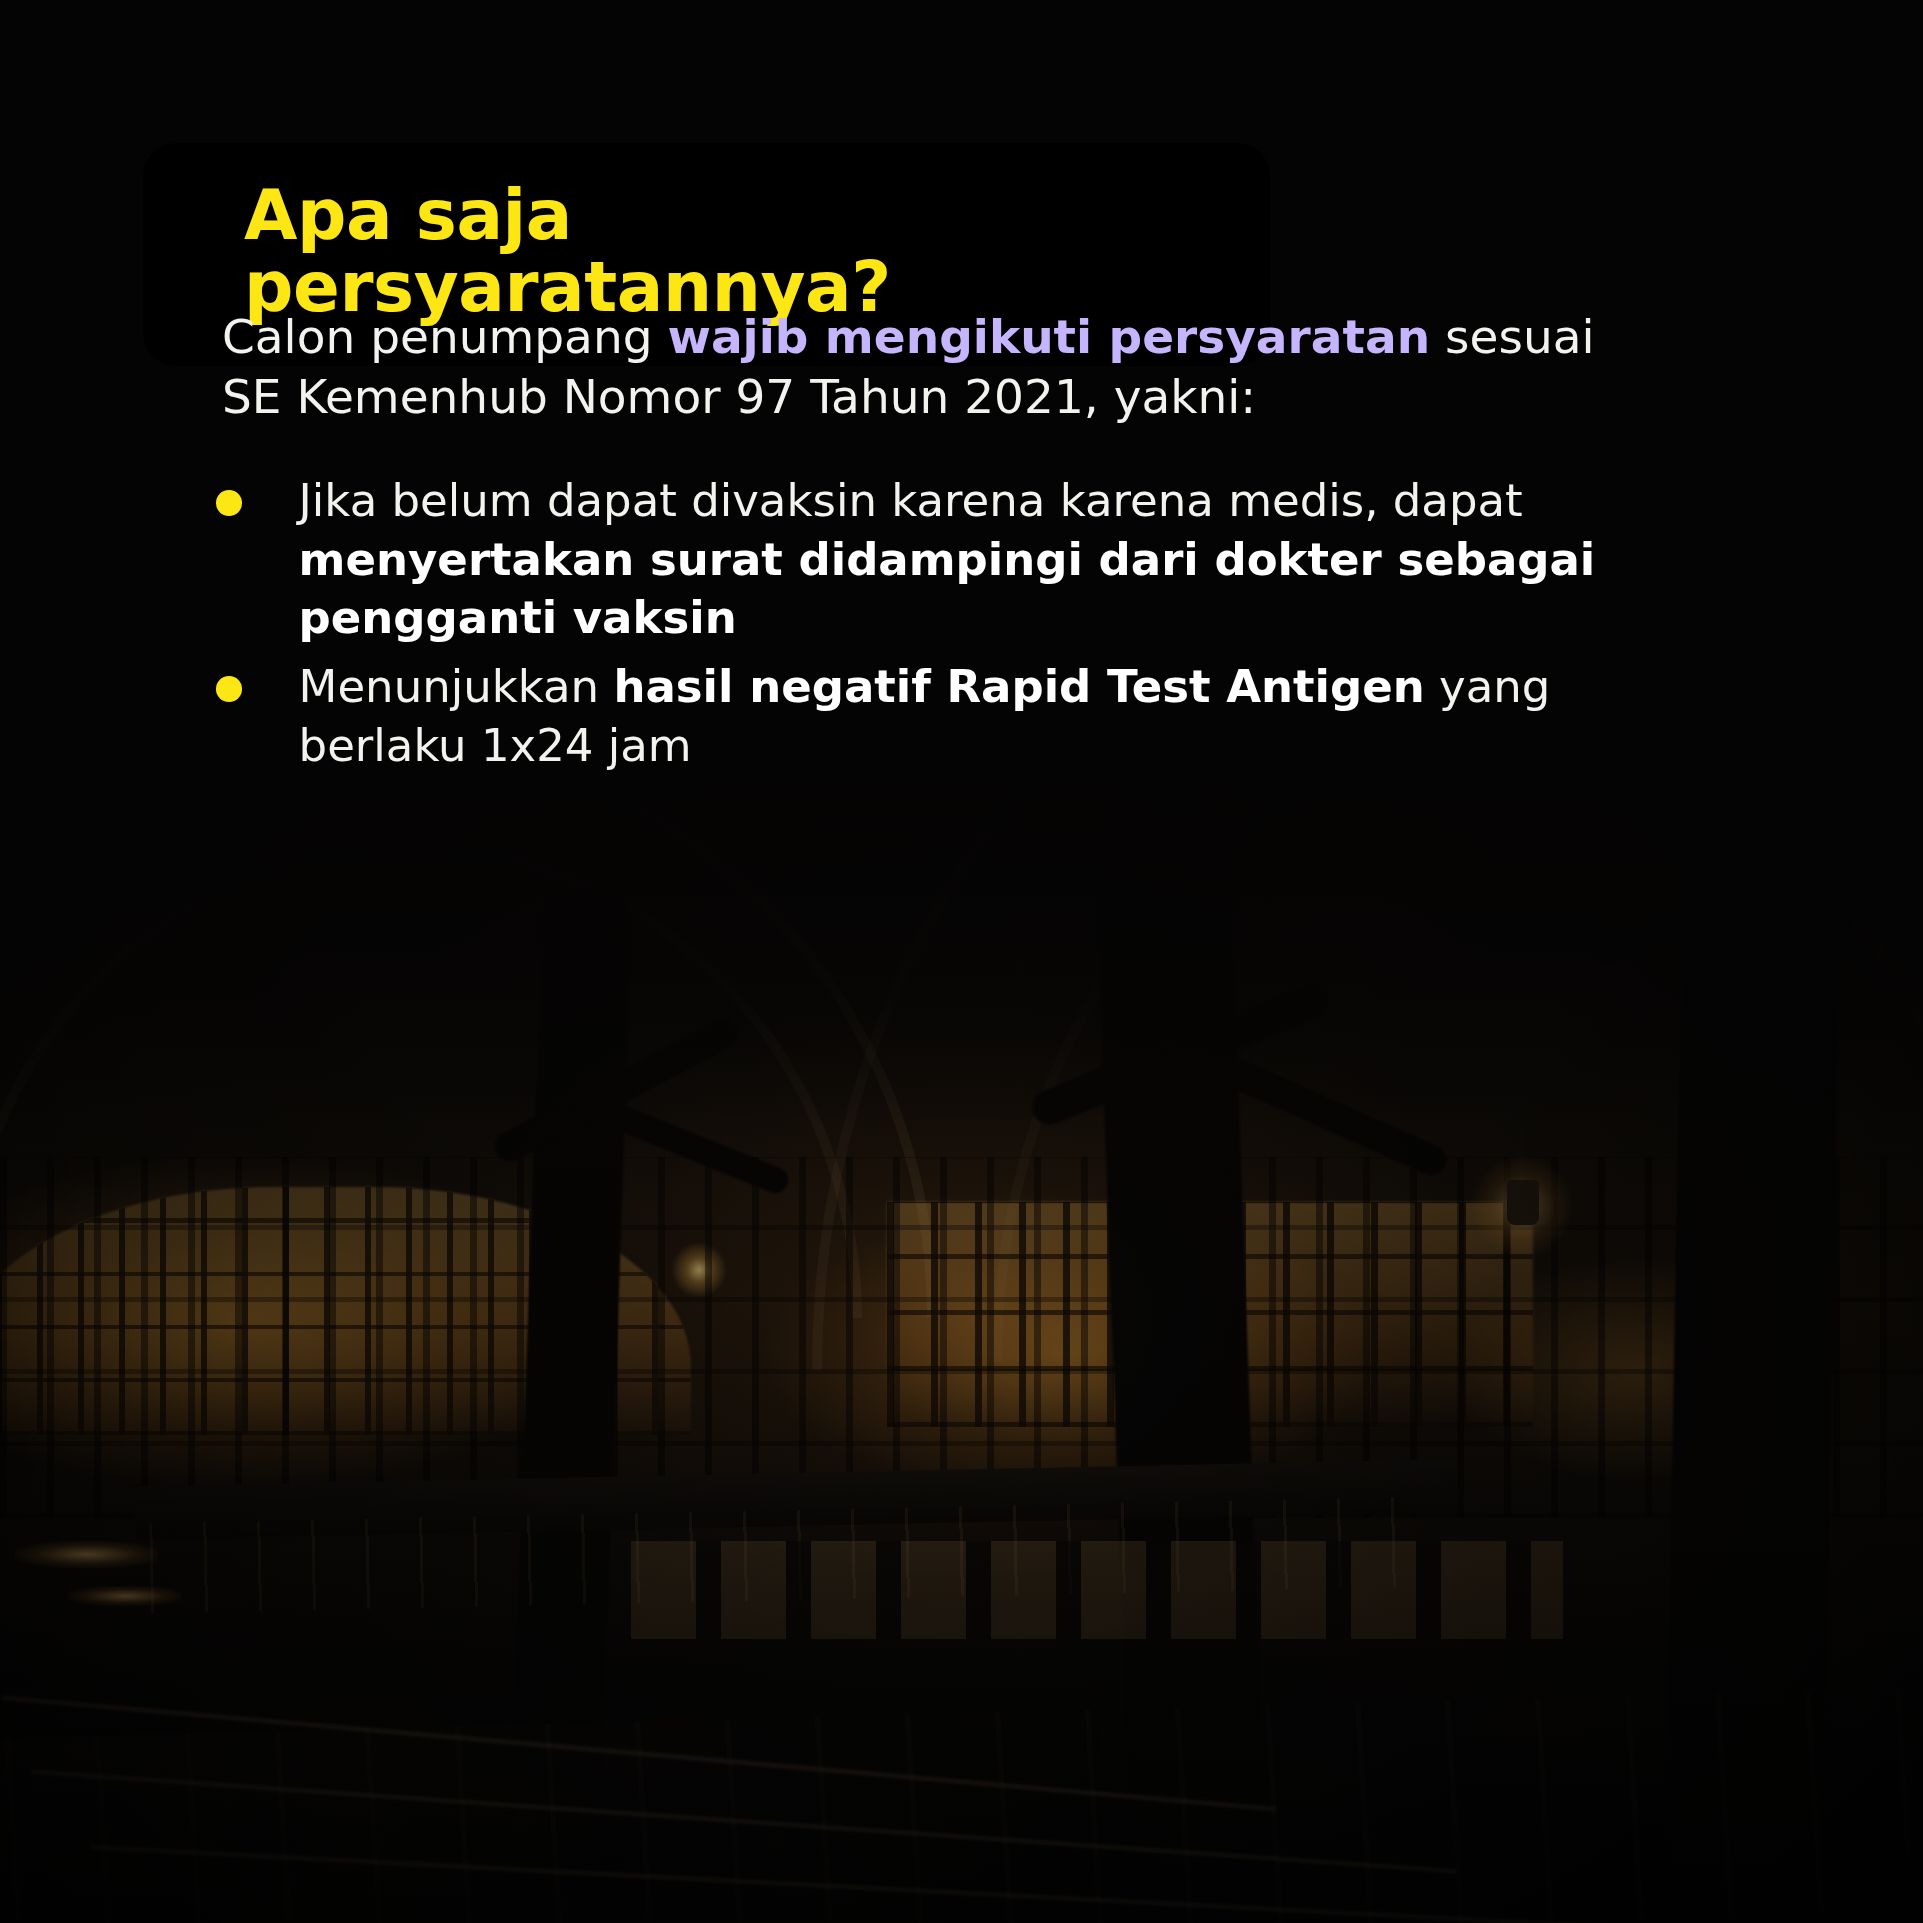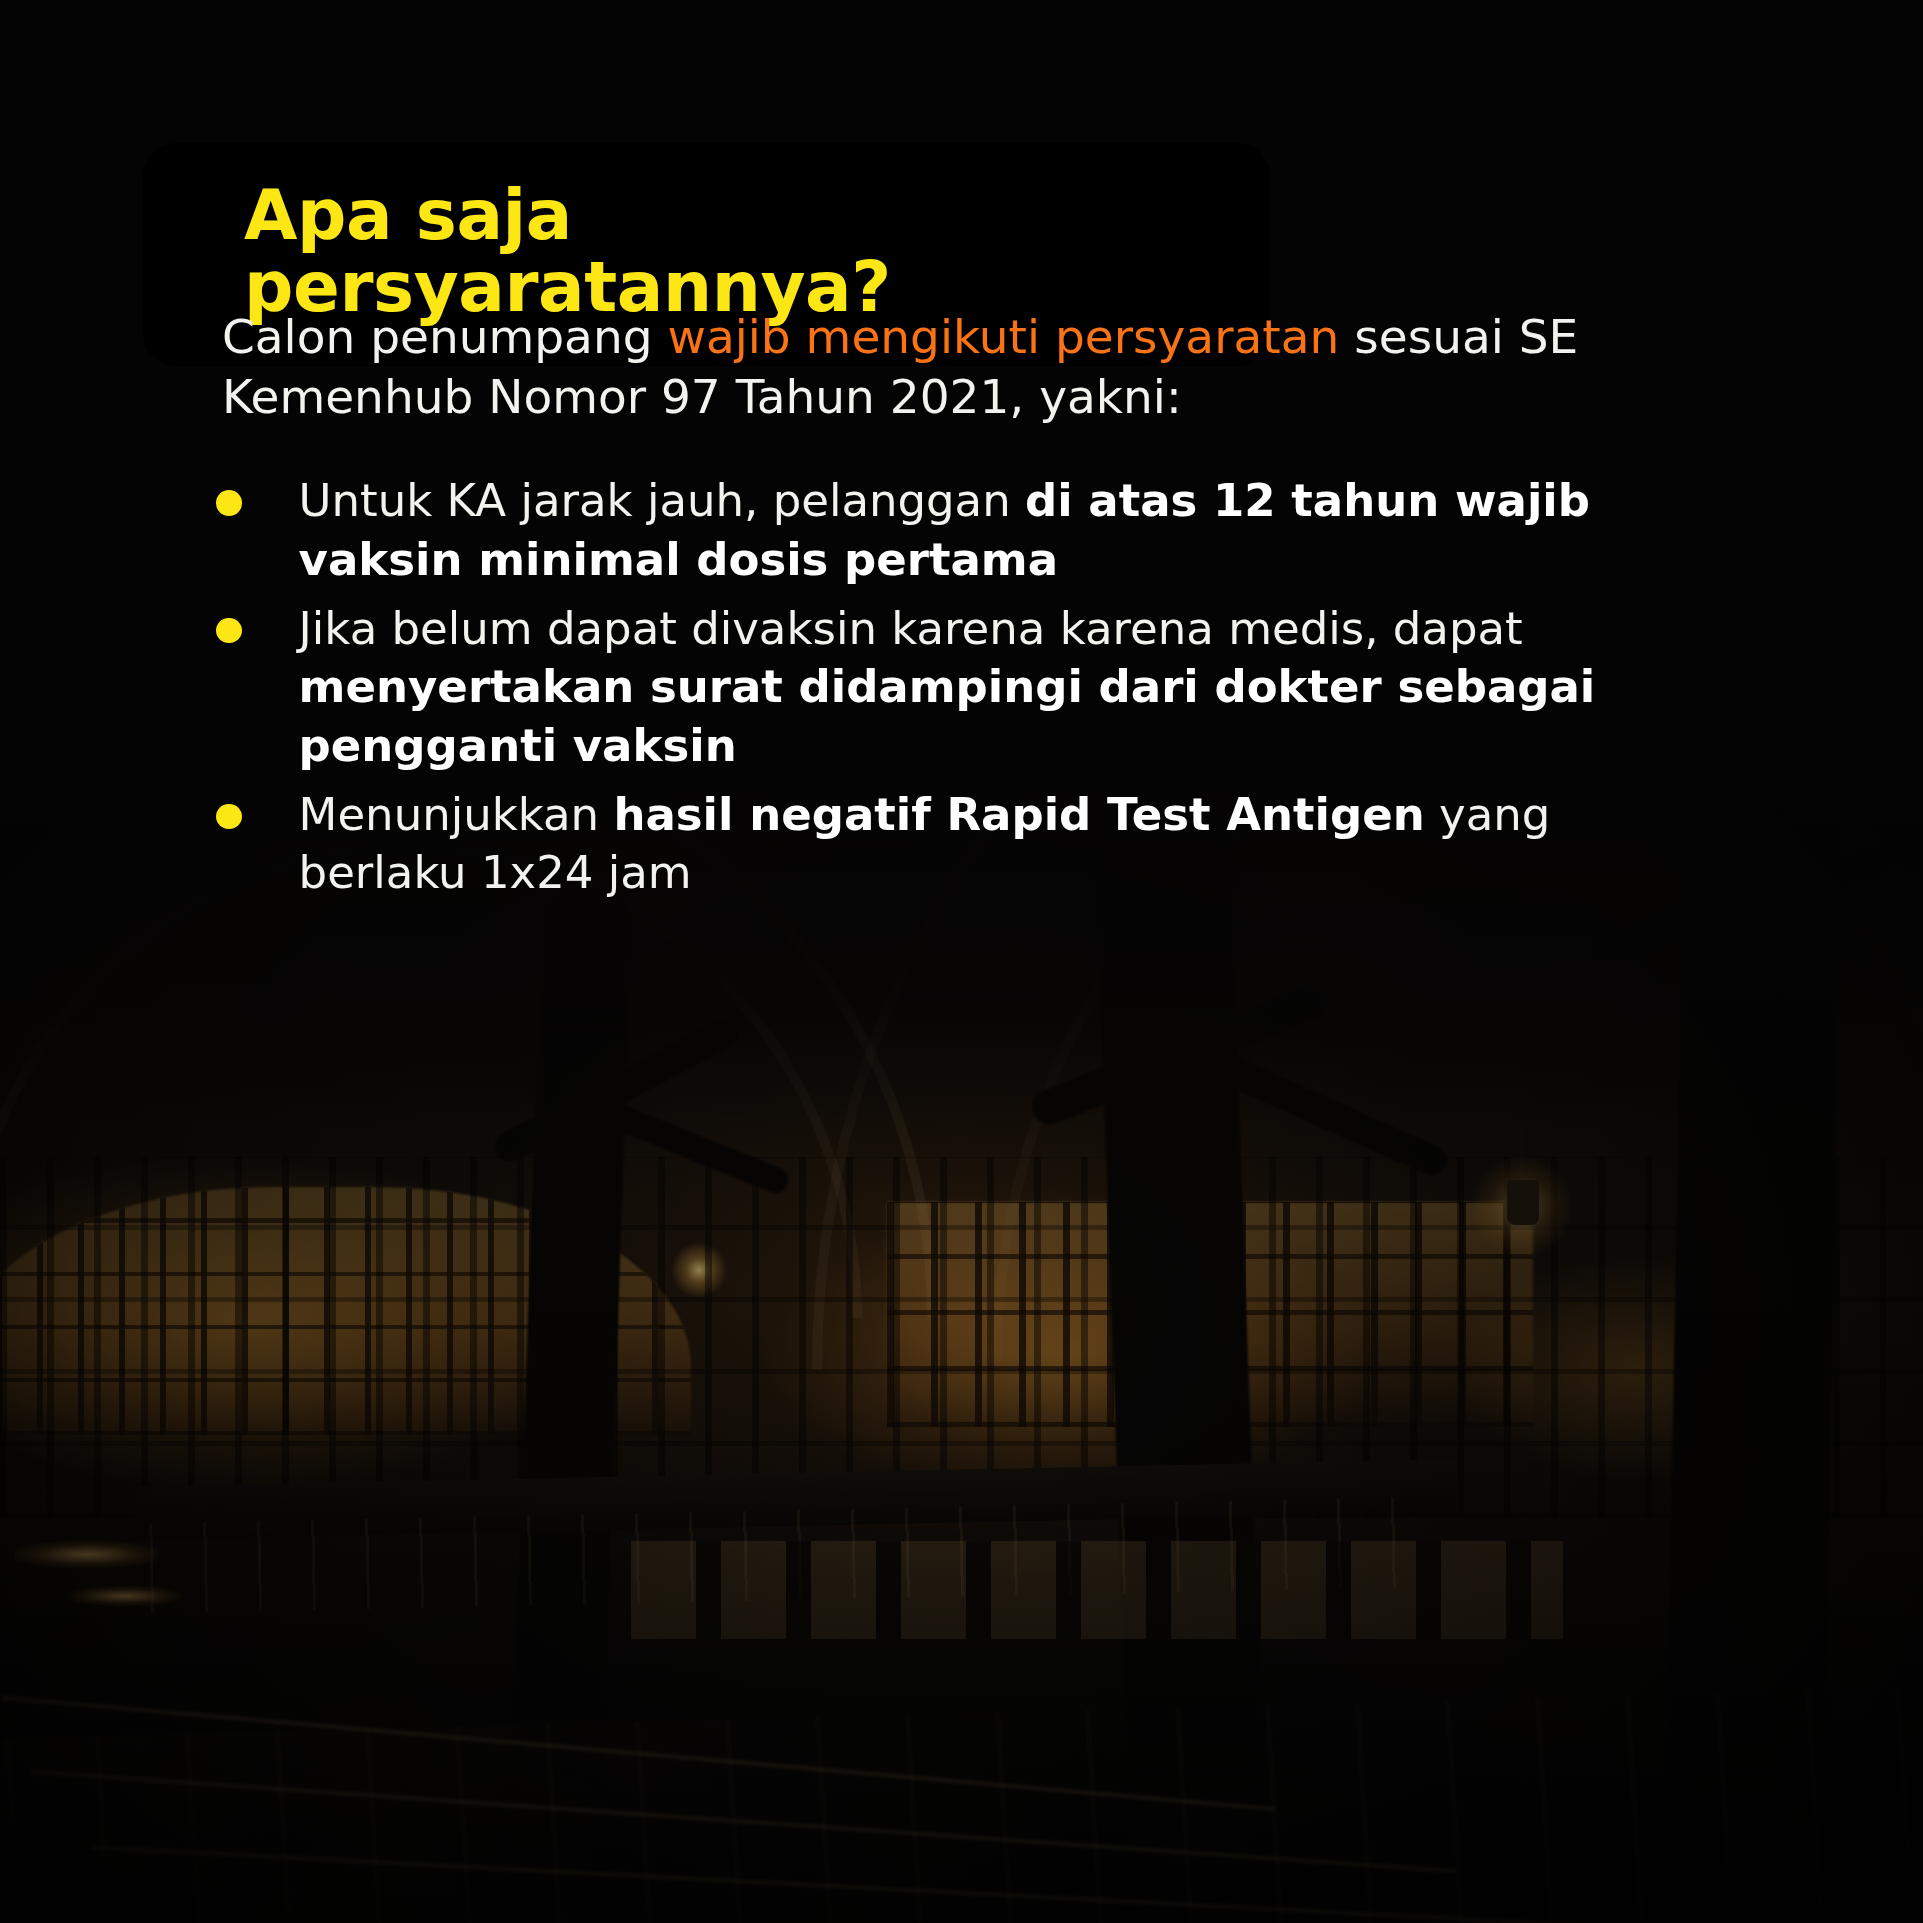--- a/index.html
+++ b/index.html
@@ -253,21 +253,21 @@
     position: absolute;
     left: 222px;
     top: 307px;
     width: 1375px;
     color: #F2F2EF;
     font-size: 47px;
     line-height: 1.28;
     font-family: "DejaVu Sans", "Liberation Sans", sans-serif;
     font-weight: 400;
   }
-  .intro b { font-weight: normal; color: #f97316; }
+  .intro b { font-weight: bold; color: #c4b5fd; }
 
   .bullets {
     position: absolute;
     left: 216px;
     top: 472px;
     width: 1428px;
     color: #F2F2EF;
     font-family: "DejaVu Sans", "Liberation Sans", sans-serif;
   }
   .bullet-row {
@@ -346,26 +346,20 @@
     <div class="title-plate">
       <h1>Apa saja persyaratannya?</h1>
     </div>
 
     <div class="intro">
       <span>Calon penumpang </span><b>wajib mengikuti persyaratan</b><span> sesuai SE Kemenhub Nomor 97 Tahun 2021, yakni:</span>
     </div>
 
     <div class="bullets">
 
-      <div class="bullet-row">
-        <span class="dot"></span>
-        <div class="bullet-text">
-          <span>Untuk KA jarak jauh, pelanggan </span><b>di atas 12 tahun wajib vaksin minimal dosis pertama</b><span></span>
-        </div>
-      </div>
 
       <div class="bullet-row">
         <span class="dot"></span>
         <div class="bullet-text">
           <span>Jika belum dapat divaksin karena karena medis, dapat </span><b>menyertakan surat didampingi dari dokter sebagai pengganti vaksin</b><span></span>
         </div>
       </div>
 
       <div class="bullet-row">
         <span class="dot"></span>

